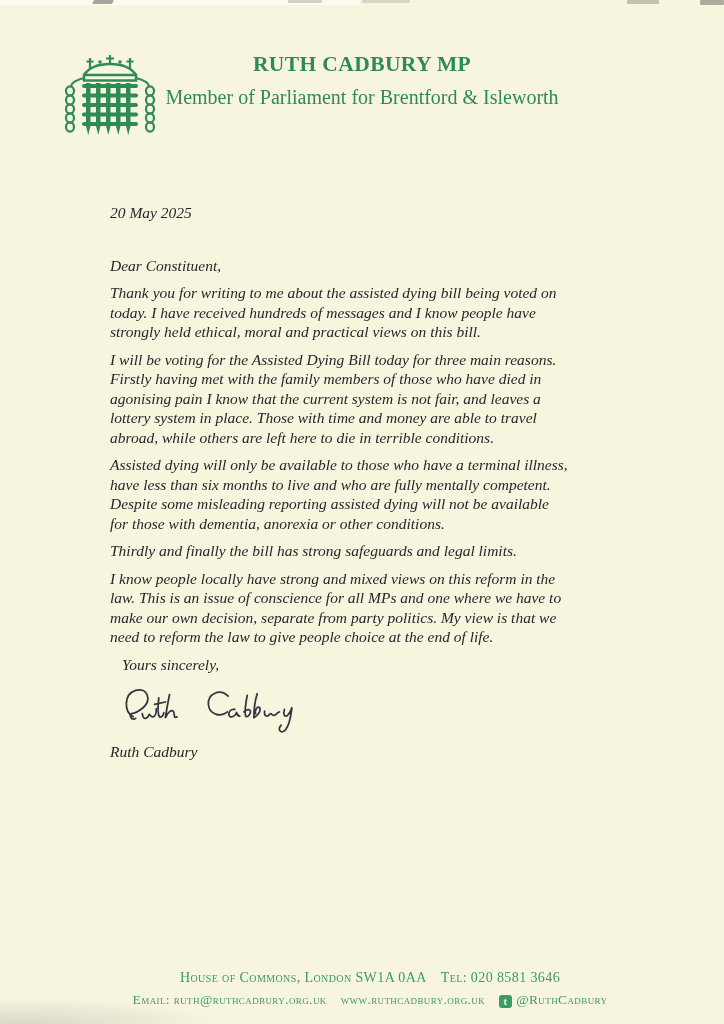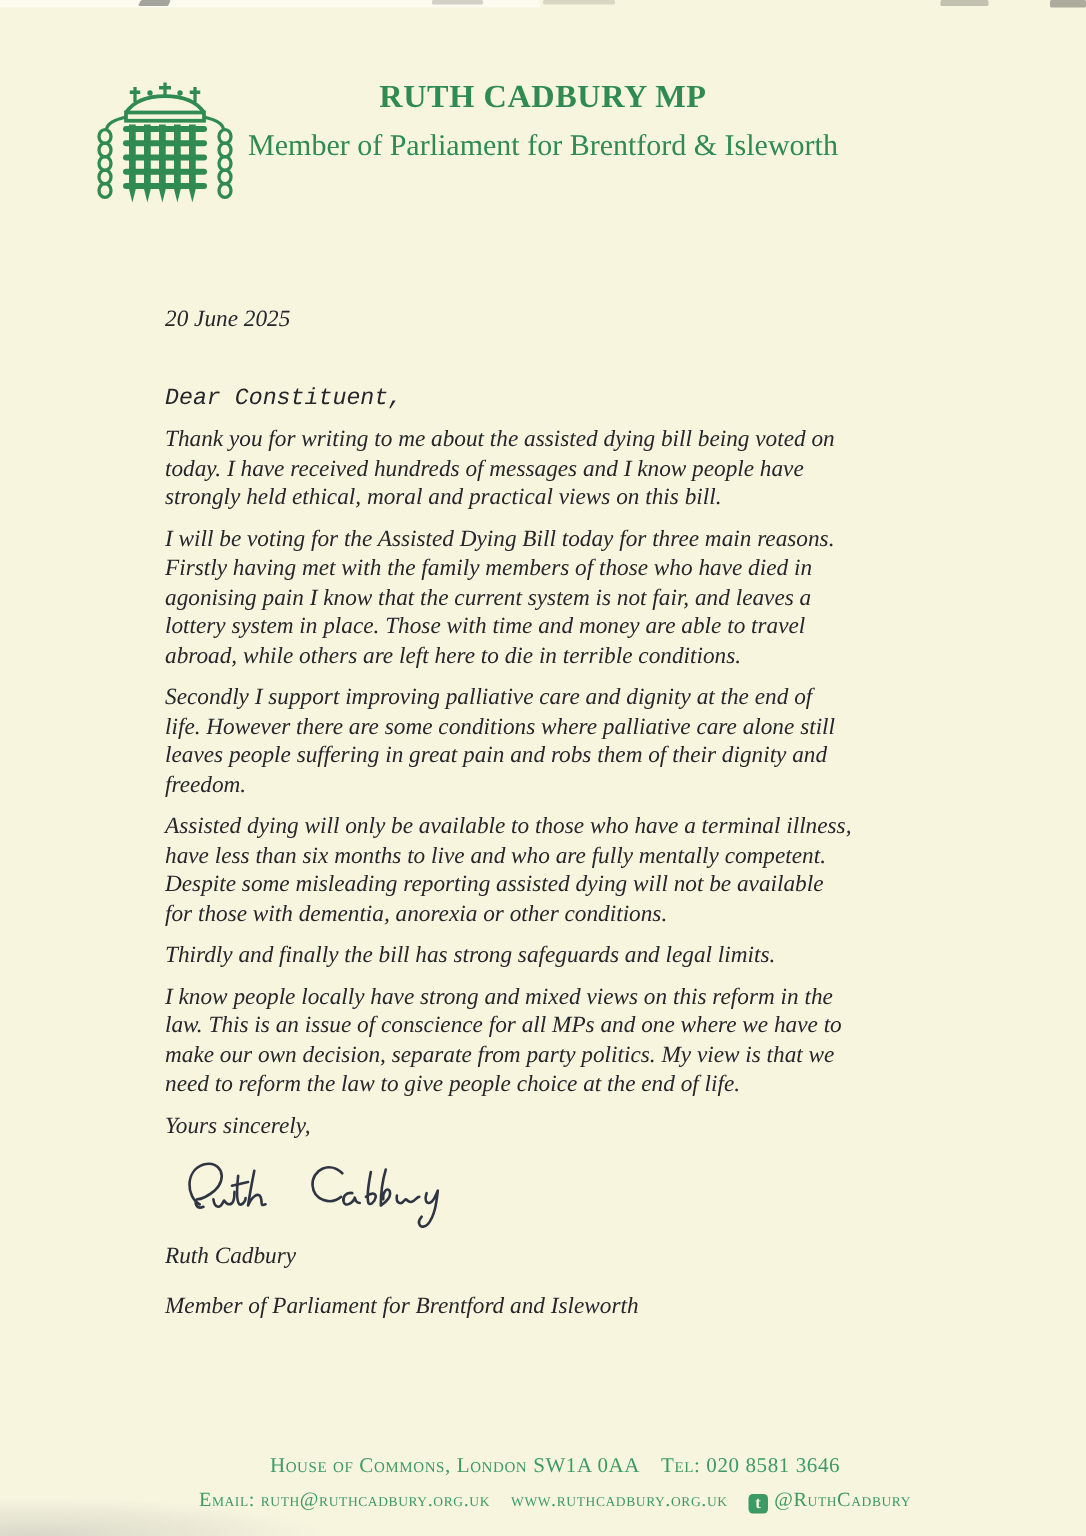--- a/index.html
+++ b/index.html
@@ -27,22 +27,22 @@
   }
   .head-text .subtitle{margin-top:9px;font-size:20px;}
 
   
   .letter{
     position:absolute;left:110px;top:203px;width:545px;
     font-style:italic;font-size:15.5px;line-height:19.5px;color:#26262b;
   }
   .letter p{margin:0 0 8px 0;white-space:pre-line;}
   .letter p.date{margin-bottom:33px;}
-  .letter p.salutation{font-family:Liberation Mono, monospace;}
-  .letter p.closing{margin-bottom:4px;}
+  .letter p.salutation{}
+  .letter p.closing{margin-bottom:4px;margin-left:12px;}
 
   .signature{width:210px;height:62px;margin:0 0 2px 0;}
   .signature svg{width:100%;height:100%;}
   .letter p.signer{margin:0 0 13px 0;}
   .letter p.signer-role{margin:0;}
 
   
   .footer{
     position:absolute;left:0;right:4px;bottom:13px;text-align:center;
     color:#3c9a64;font-variant:small-caps;letter-spacing:.4px;margin-left:20px;
@@ -111,34 +111,30 @@
         </g>
       </svg>
     </div>
     <div class="head-text">
       <h1>RUTH CADBURY MP</h1>
       <div class="subtitle">Member of Parliament for Brentford &amp; Isleworth</div>
     </div>
   </header>
 
   <main class="letter">
-    <p class="date">20 June 2025</p>
+    <p class="date">20 May 2025</p>
     <p class="salutation">Dear Constituent,</p>
     <p>Thank you for writing to me about the assisted dying bill being voted on
 today. I have received hundreds of messages and I know people have
 strongly held ethical, moral and practical views on this bill.</p>
     <p>I will be voting for the Assisted Dying Bill today for three main reasons.
 Firstly having met with the family members of those who have died in
 agonising pain I know that the current system is not fair, and leaves a
 lottery system in place. Those with time and money are able to travel
 abroad, while others are left here to die in terrible conditions.</p>
-    <p>Secondly I support improving palliative care and dignity at the end of
-life. However there are some conditions where palliative care alone still
-leaves people suffering in great pain and robs them of their dignity and
-freedom.</p>
     <p>Assisted dying will only be available to those who have a terminal illness,
 have less than six months to live and who are fully mentally competent.
 Despite some misleading reporting assisted dying will not be available
 for those with dementia, anorexia or other conditions.</p>
     <p>Thirdly and finally the bill has strong safeguards and legal limits.</p>
     <p>I know people locally have strong and mixed views on this reform in the
 law. This is an issue of conscience for all MPs and one where we have to
 make our own decision, separate from party politics. My view is that we
 need to reform the law to give people choice at the end of life.</p>
     <p class="closing">Yours sincerely,</p>
@@ -155,21 +151,20 @@
         <path d="M131,22 C121,12 106,19 107,32 C108,44 122,48 130,41"></path>
         <path d="M139,38 C134,37 131,41 132,45 C133,49 139,47 141,42 C141,40 141,46 145,46"></path>
         <path d="M154,21 C152,31 151,42 152,46 C153,48 157,46 158,41 C158,37 153,38 150,41"></path>
         <path d="M166,19 C163,29 162,41 162,48 C167,45 171,40 169,36 C167,33 163,38 164,43"></path>
         <path d="M175,40 C174,46 178,48 181,44 C183,41 183,46 187,45 C190,44 191,41 193,41"></path>
         <path d="M199,38 C197,44 199,48 203,45 C206,42 207,38 208,36 C207,44 206,56 200,63 C195,68 190,63 195,57"></path>
       </svg>
     </div>
 
     <p class="signer">Ruth Cadbury</p>
-    <p class="signer-role">Member of Parliament for Brentford and Isleworth</p>
   </main>
 
   <footer class="footer">
     <div class="line1">
       <span>House of Commons, London SW1A 0AA</span><span class="sep"></span><span>Tel: 020 8581 3646</span>
     </div>
     <div class="line2">
       <span>Email:</span>
       <span>ruth@ruthcadbury.org.uk</span><span class="sep"></span><span>www.ruthcadbury.org.uk</span><span class="sep"></span><span class="t-icon">t</span><span>@RuthCadbury</span>
     </div>

